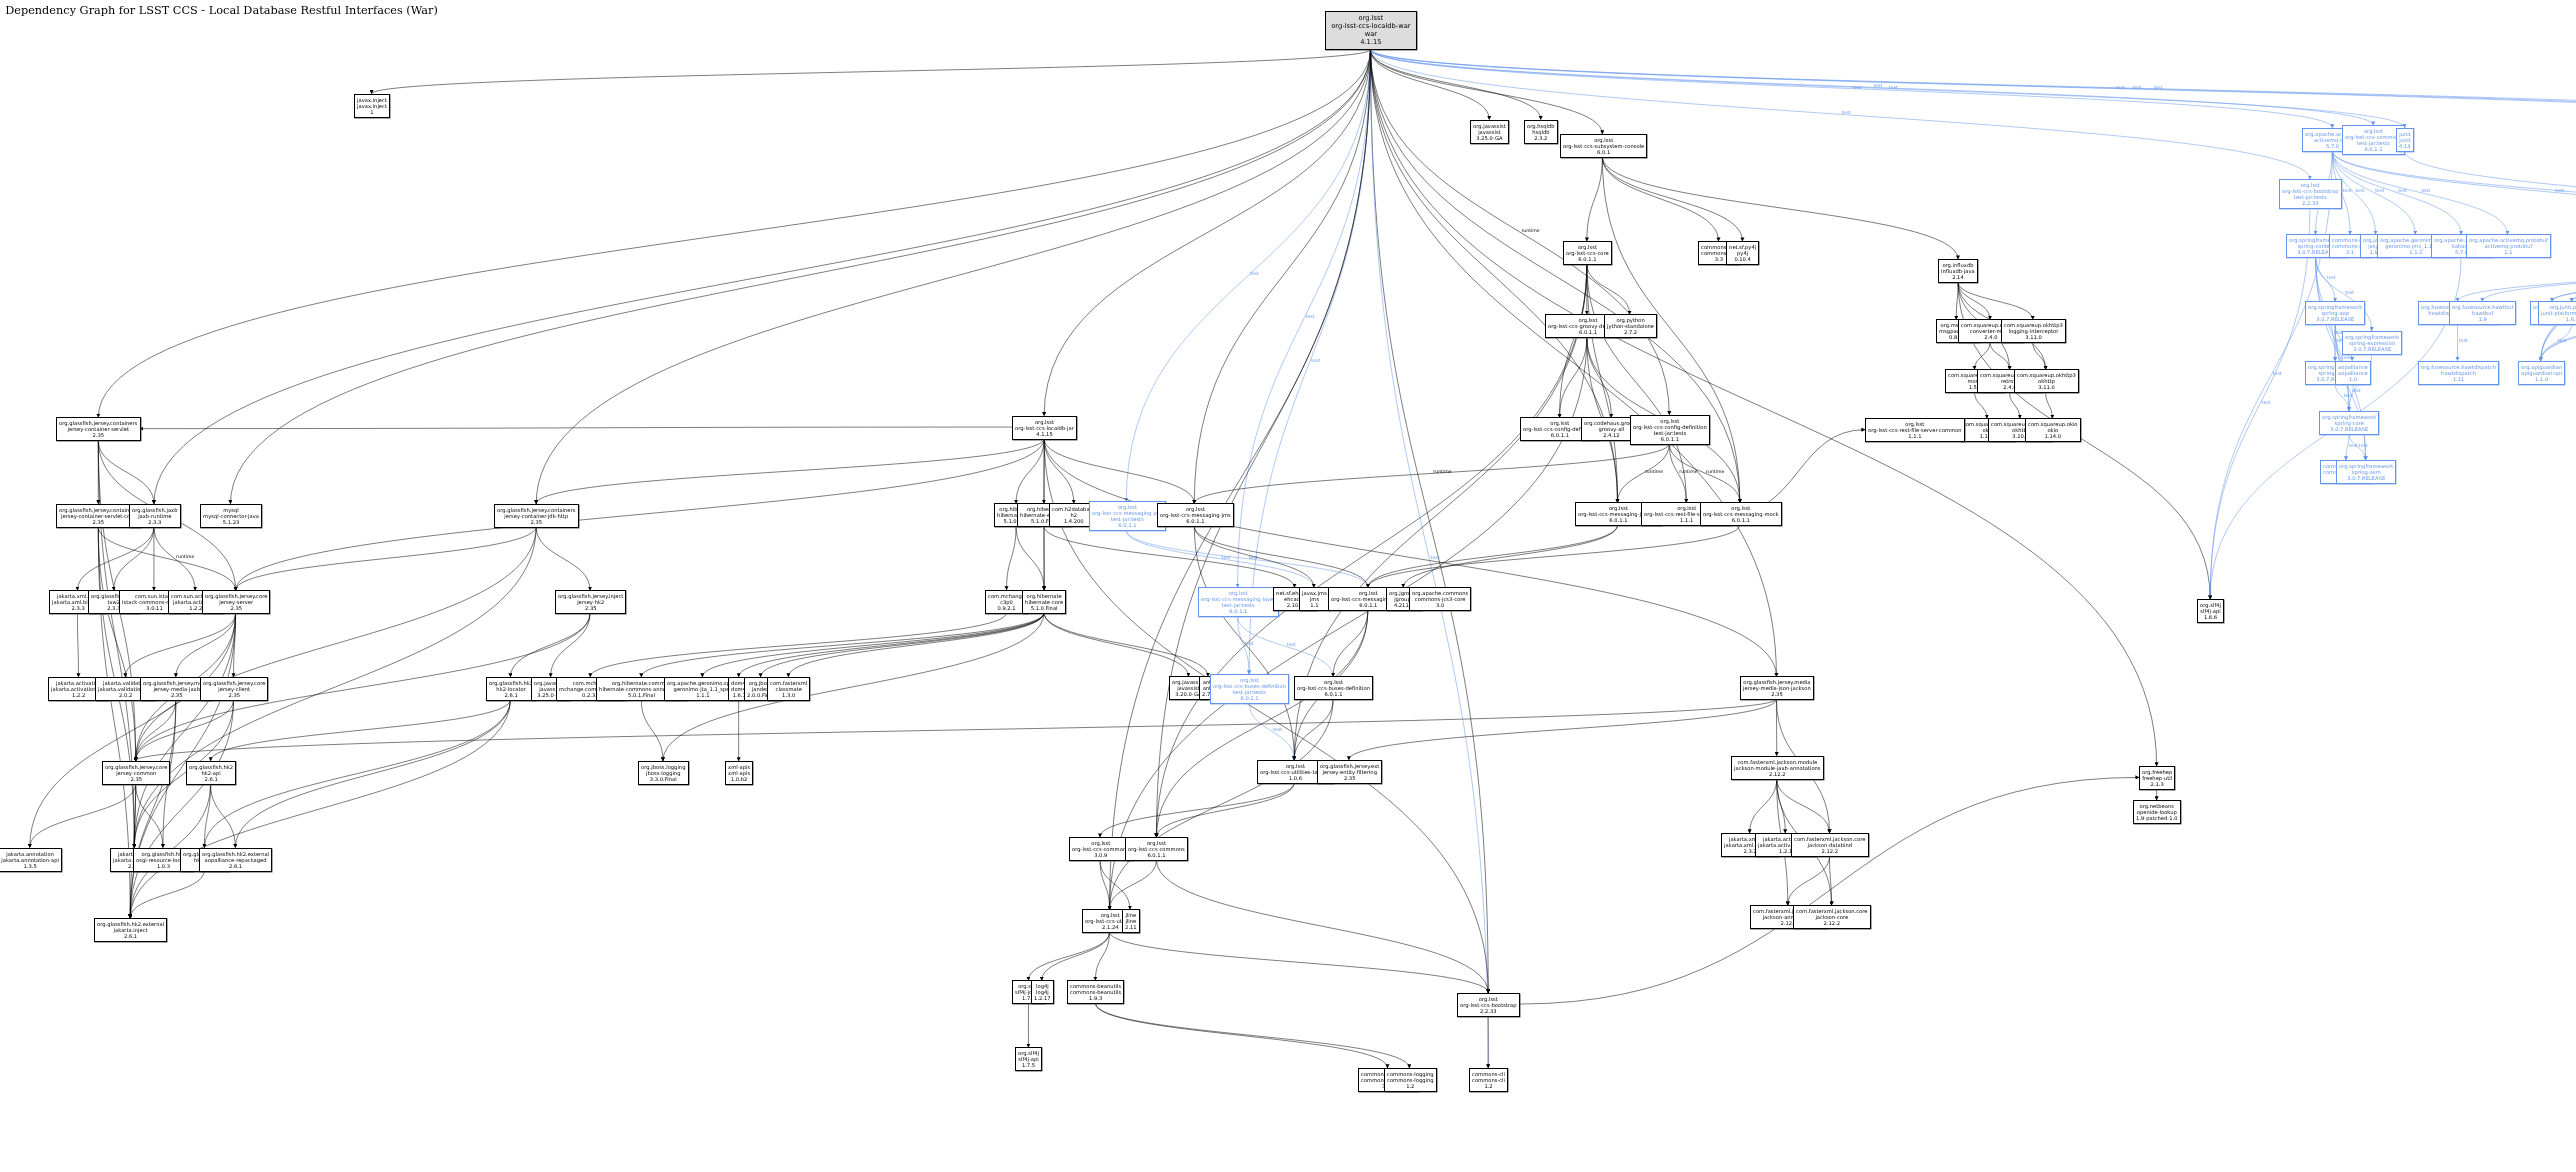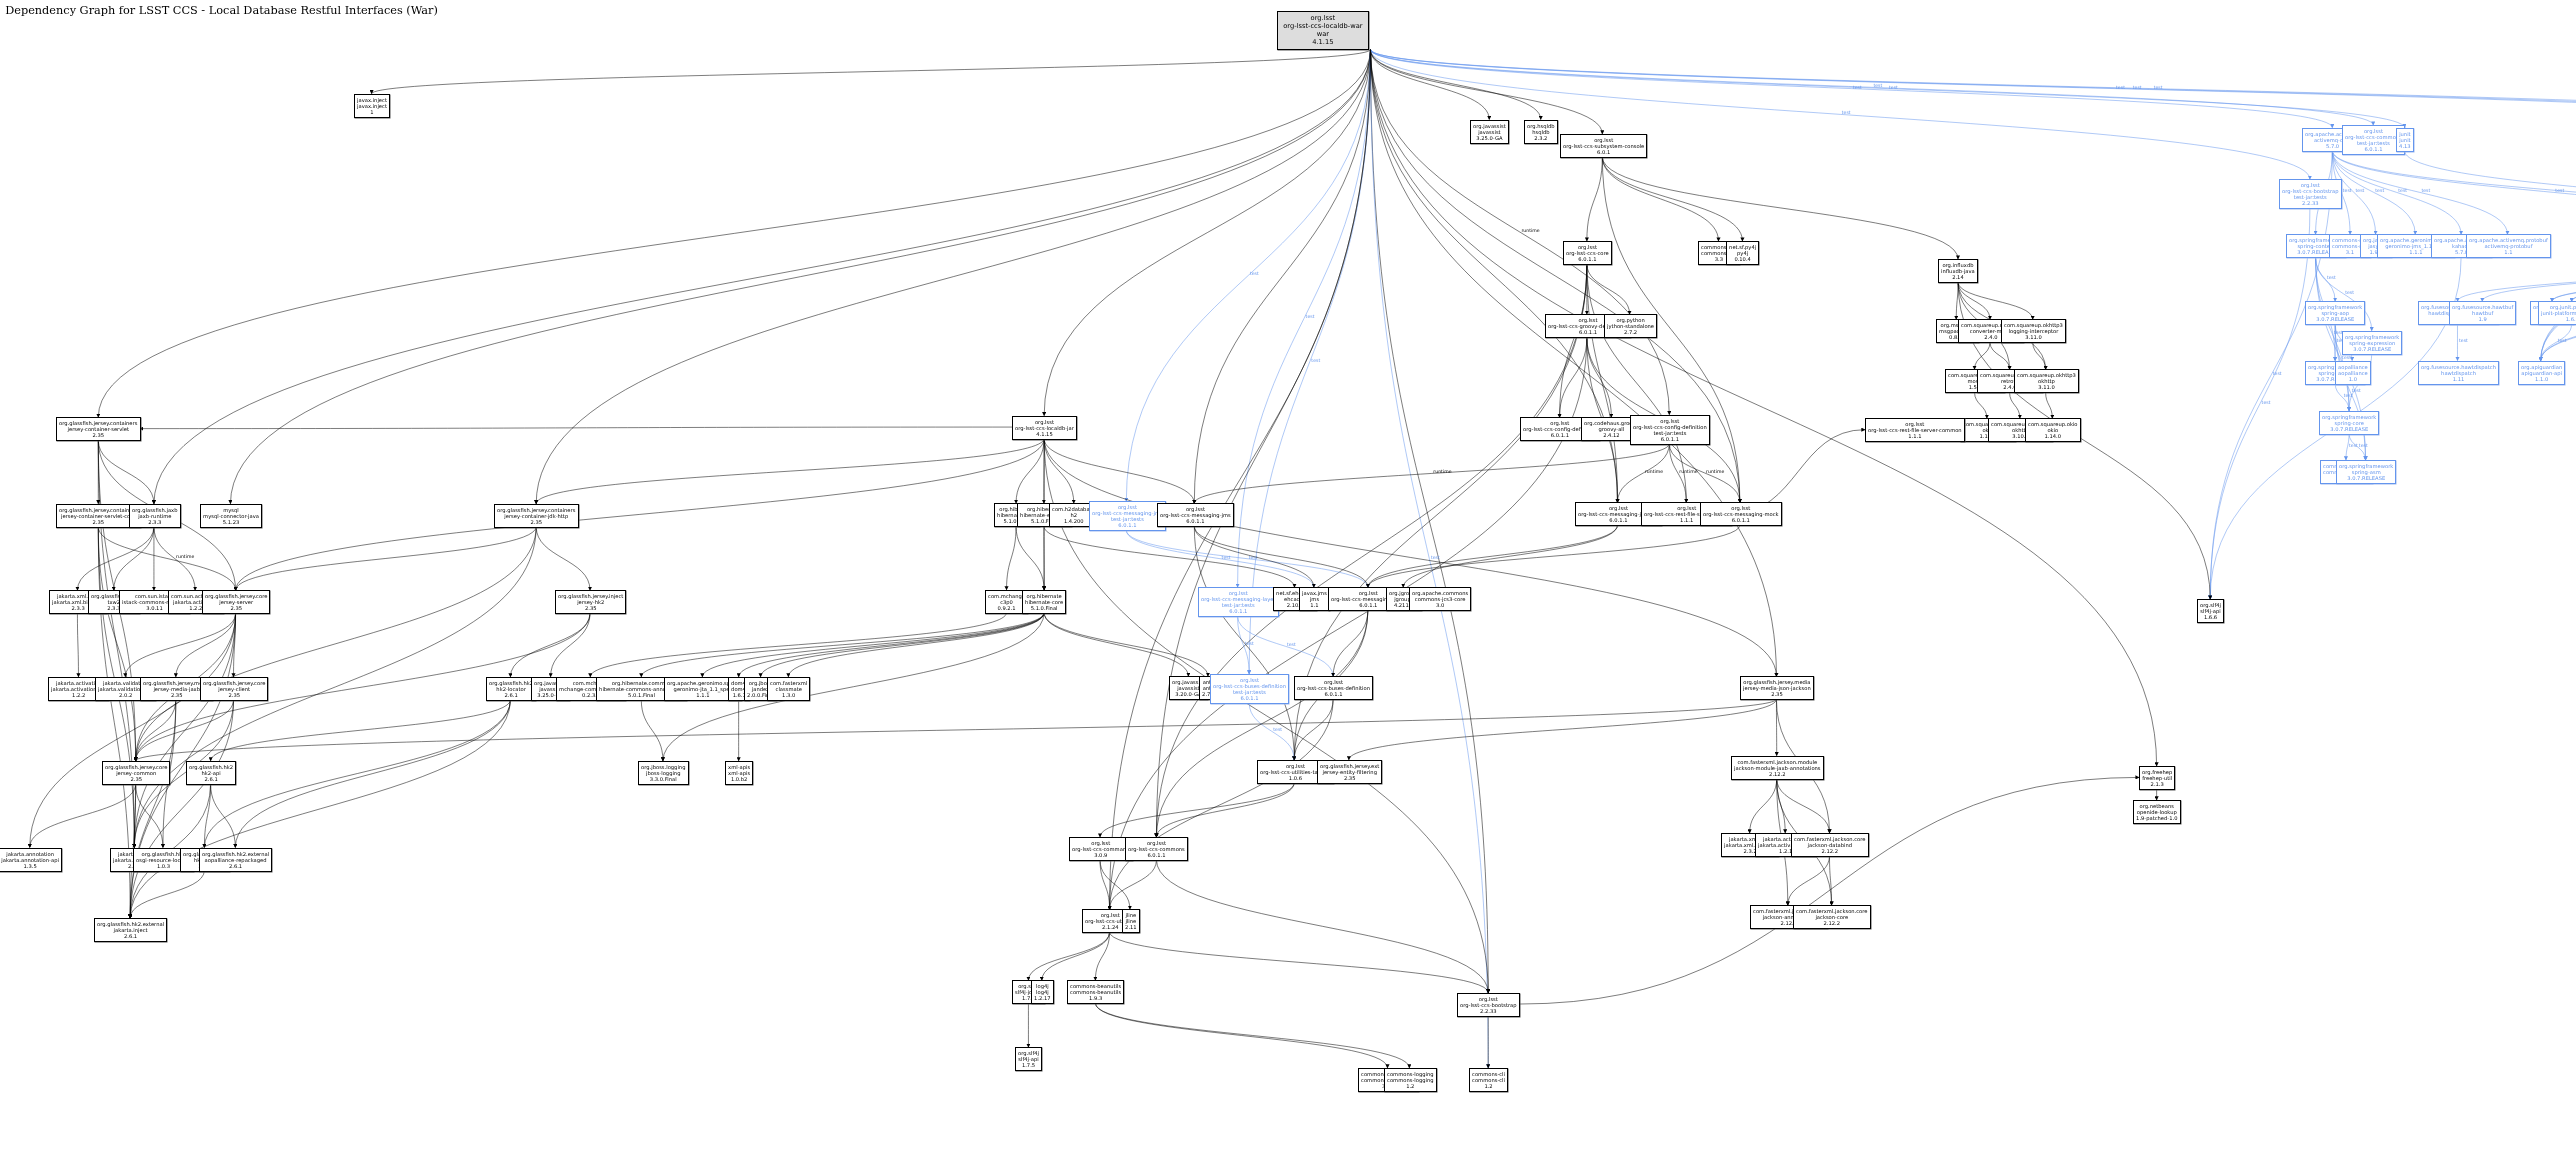--- a/index.html
+++ b/index.html
@@ -305,21 +305,21 @@
     <text x="5339.25" y="599.5" fill="#6495ED" class="elabel">test</text>
     <path d="M4991.5,629 C4991.5,664.5 4931.5,664.5 4931.5,700" fill="none" stroke="#6495ED" stroke-width="1" marker-end="url(#arrowBlue)"></path>
     <text x="4964.5" y="664.5" fill="#6495ED" class="elabel">test</text>
     <path d="M4483.5,404 C4483.5,783.5 4290,783.5 4290,1163" fill="none" stroke="#6495ED" stroke-width="1" marker-end="url(#arrowBlue)"></path>
     <text x="4389.75" y="783.5" fill="#6495ED" class="elabel">test</text>
     <path d="M4777,499 C4777,831 4290,831 4290,1163" fill="none" stroke="#6495ED" stroke-width="1" marker-end="url(#arrowBlue)"></path>
     <text x="4536.5" y="831" fill="#6495ED" class="elabel">test</text>
     <path d="M3800.5,547 C3800.5,855 4290,855 4290,1163" fill="none" stroke="#000000" stroke-width="1" marker-end="url(#arrowBlack)"></path>
   </svg>
 <div id="nodes">
-    <div class="node root" style="left: 1277px; top: 11.3px;">
+    <div class="node root" style="left: 1325px; top: 11.3px;">
       <span>org.lsst</span>
       <span>org-lsst-ccs-localdb-war</span>
       <span>war</span>
       <span>4.1.15</span>
     </div>
     <div class="node" style="left: 354px; top: 94px;">
       <span>javax.inject</span>
       <span>javax.inject</span>
       <span>1</span>
     </div>

